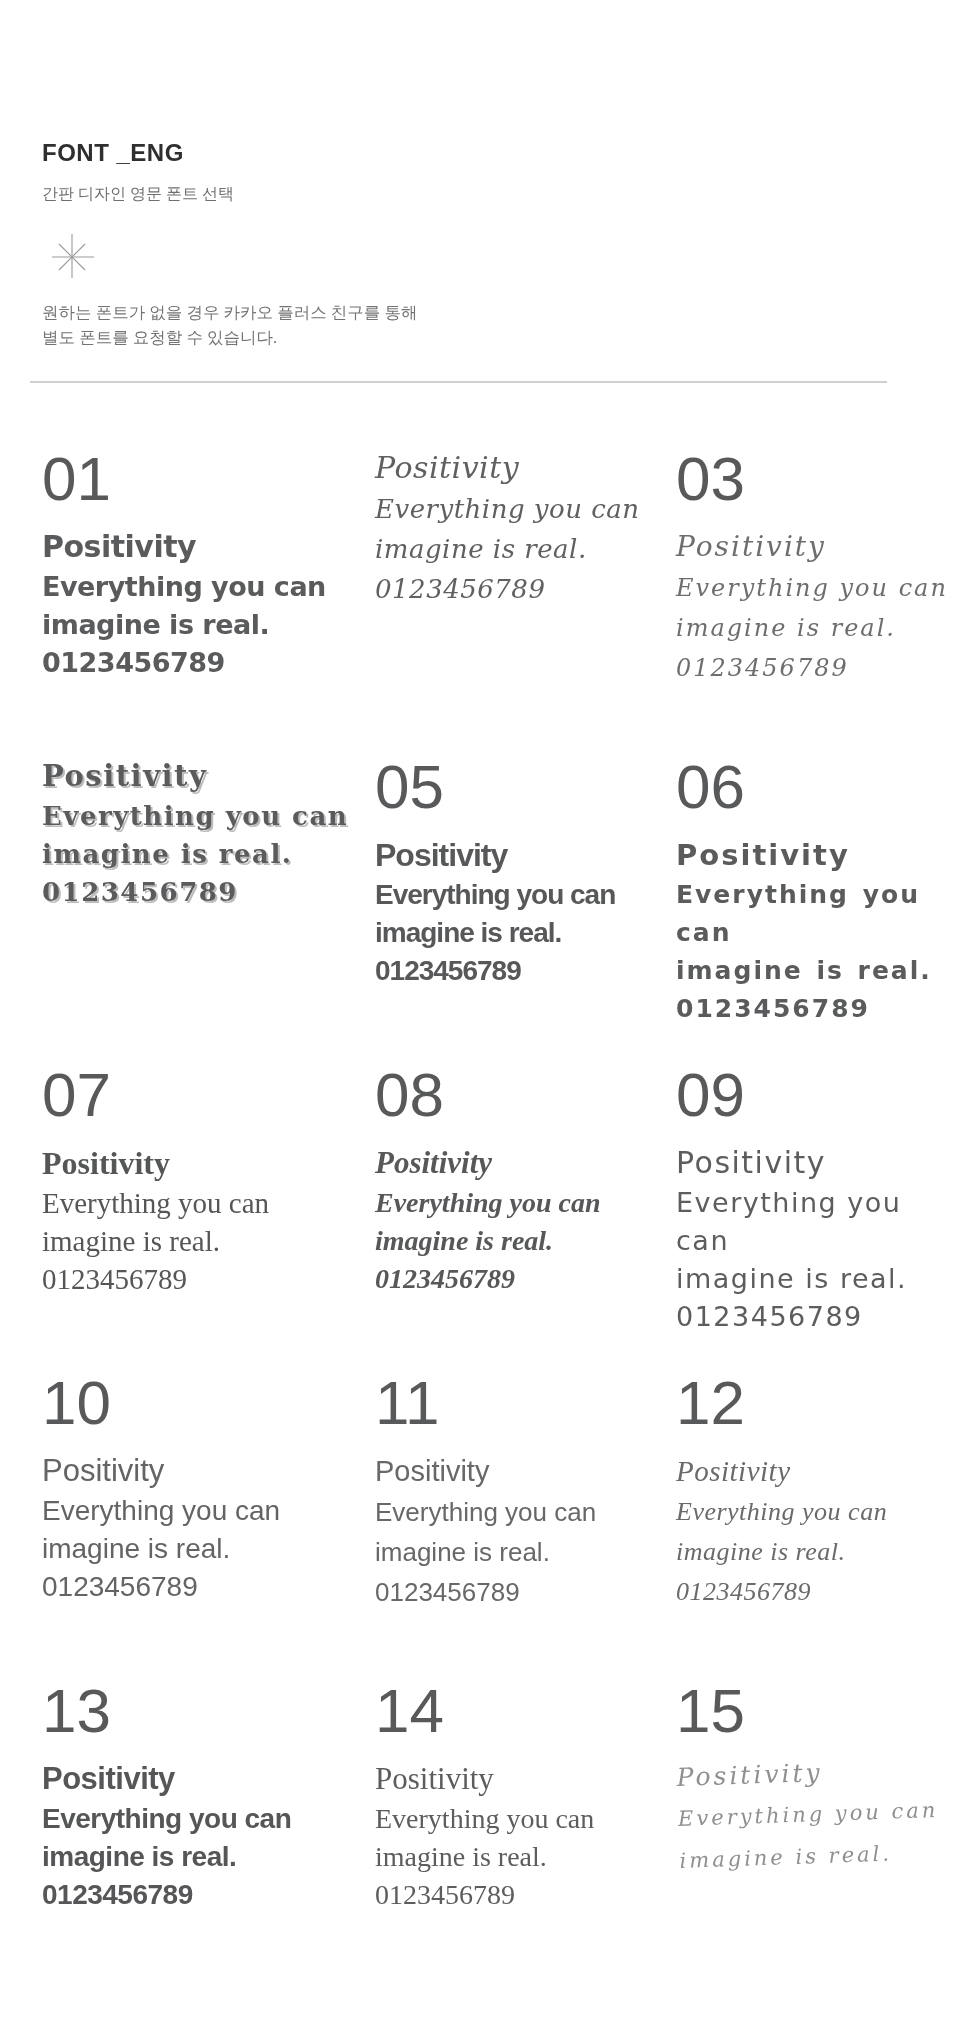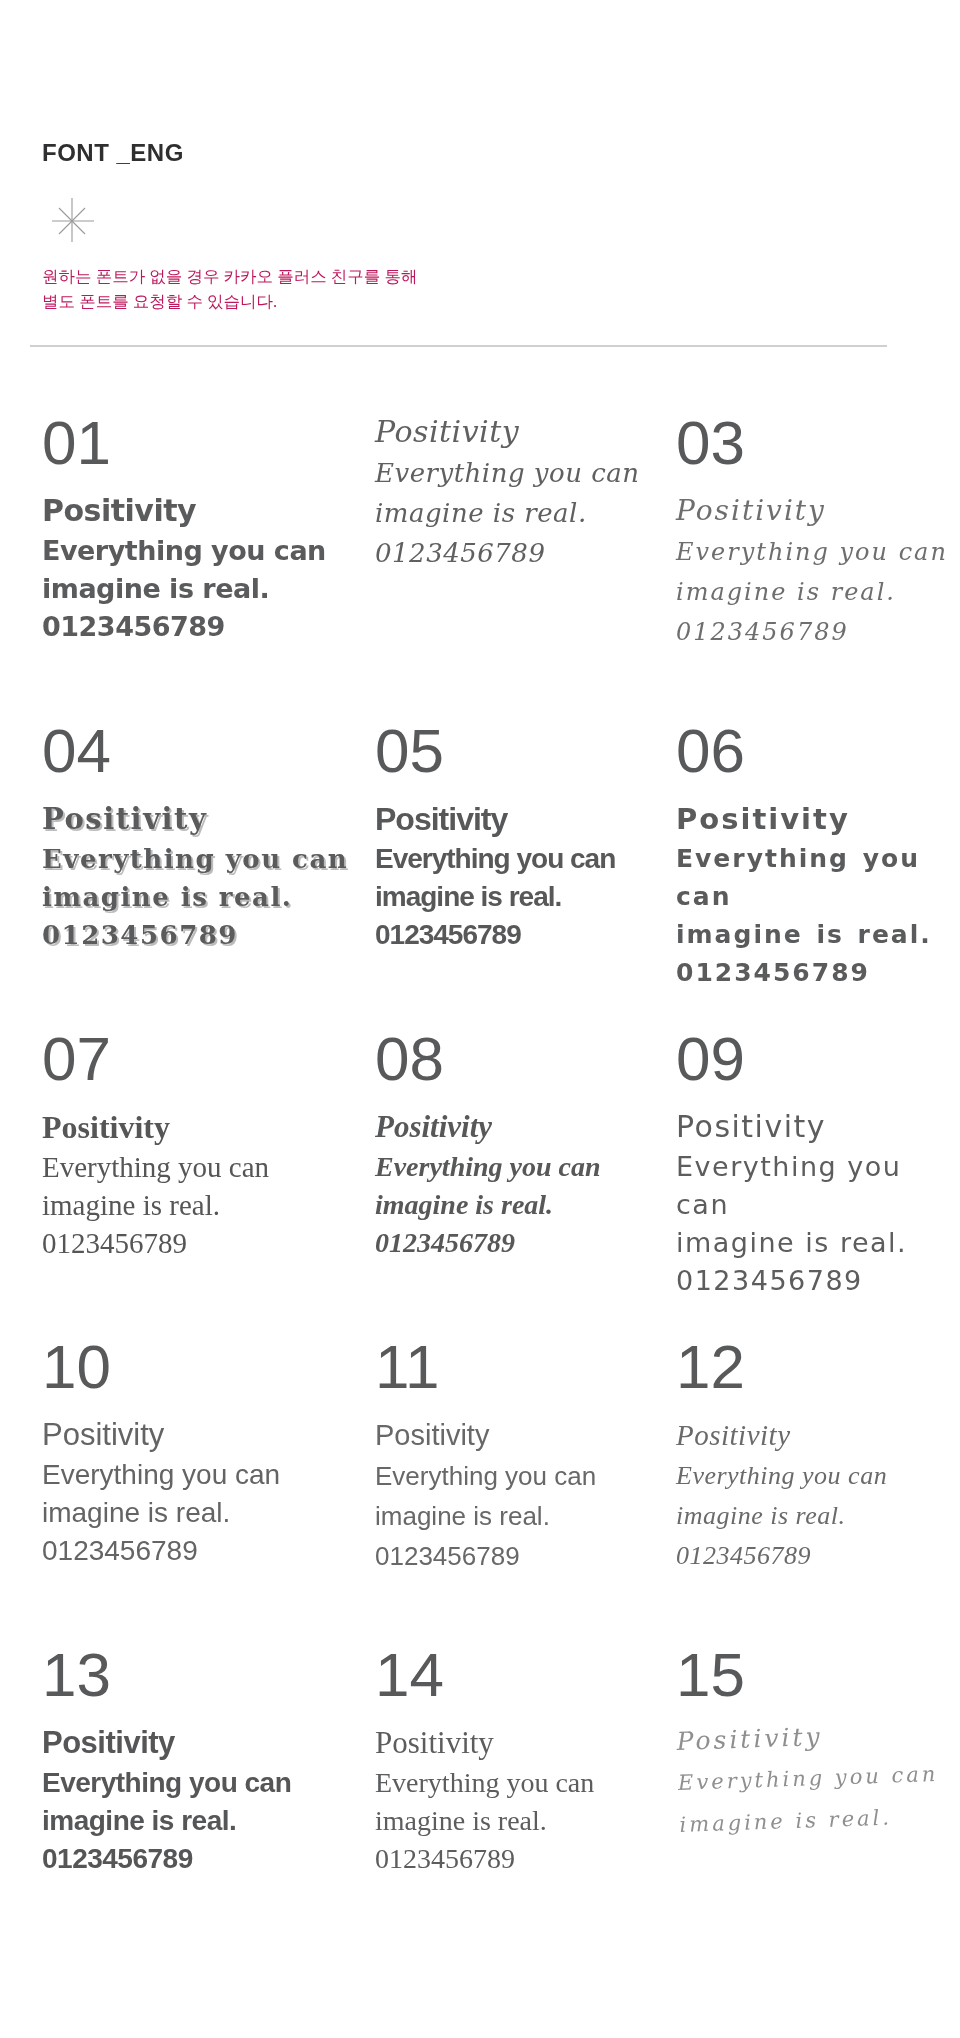--- a/index.html
+++ b/index.html
@@ -27,21 +27,21 @@
     font-family:"Liberation Serif", serif;
   }
   .star-wrap {
     display:block;
     margin:28px 0 0 52px;
     width:42px; height:46px;
   }
   .note {
     margin:22px 0 0 42px;
     font-size:16.5px; line-height:25px;
-    color:#be185d;
+    color:#737373;
     font-family:"Liberation Serif", serif;
   }
   .divider {
     border:none;
     height:2px; background:#d0d0d0;
     margin:31px 5px 0 30px;
   }
 
   
   .grid {
@@ -124,20 +124,21 @@
                  transform:rotate(-2deg); transform-origin:left top; }
   .f15 .word { font-size:25px; font-weight:400; line-height:40px; }
   .f15 .line { font-size:21px; line-height:42px; }
 </style>
 </head>
 <body>
 
 <div class="page">
 
   <h1 class="title">FONT _ENG</h1>
+  <div class="subtitle">간판 디자인 영문 폰트 선택</div>
 
   <span class="star-wrap">
     <svg width="42" height="46" viewBox="0 0 42 46" fill="none" xmlns="http://www.w3.org/2000/svg">
       <line x1="0" y1="25" x2="42" y2="25" stroke="#9a9a9a" stroke-width="1.1"></line>
       <line x1="20" y1="2" x2="20" y2="48" stroke="#9a9a9a" stroke-width="1.1"></line>
       <line x1="7" y1="12" x2="33" y2="38" stroke="#9a9a9a" stroke-width="1.1"></line>
       <line x1="33" y1="12" x2="7" y2="38" stroke="#9a9a9a" stroke-width="1.1"></line>
     </svg>
   </span>
 
@@ -173,21 +174,20 @@
       <div class="num">03</div>
       <div class="sample">
         <div class="word">Positivity</div>
         <div class="line">Everything you can</div>
         <div class="line">imagine is real.</div>
         <div class="line digits">0123456789</div>
       </div>
     </div>
 
     <div class="card f04">
-      <div class="num">04</div>
       <div class="sample">
         <div class="word">Positivity</div>
         <div class="line">Everything you can</div>
         <div class="line">imagine is real.</div>
         <div class="line digits">0123456789</div>
       </div>
     </div>
 
     <div class="card f05">
       <div class="num">05</div>

